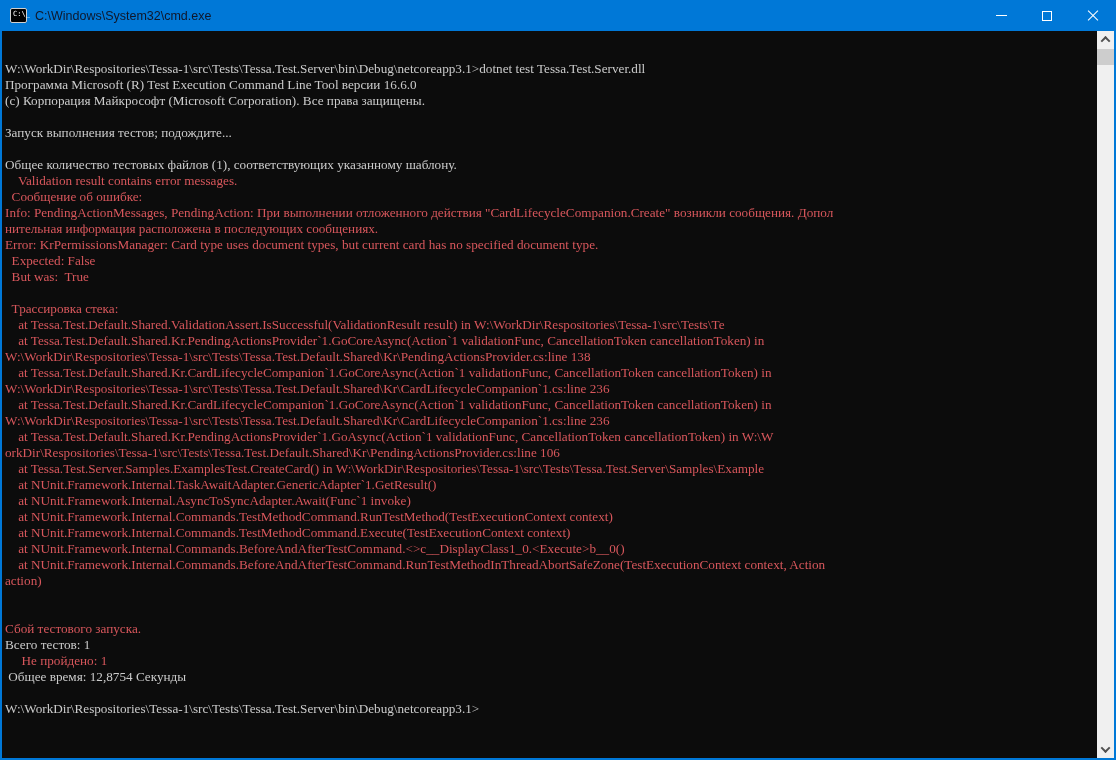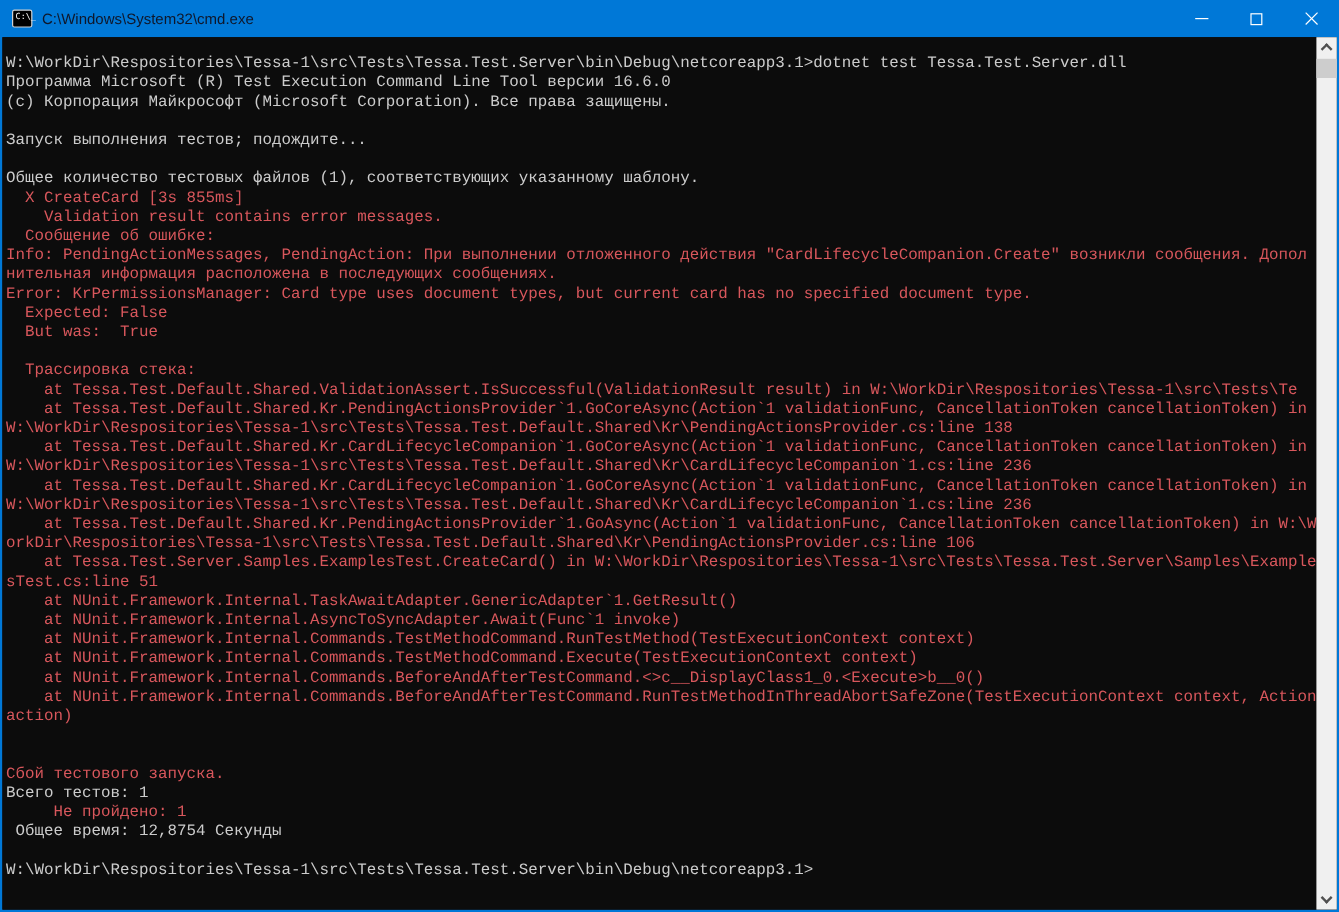--- a/index.html
+++ b/index.html
@@ -42,22 +42,22 @@
   .glyph-close{position:relative;width:12px;height:12px;}
   .glyph-close::before,.glyph-close::after{
     content:"";position:absolute;left:-1px;top:5px;width:14px;height:1px;background:#fff;
   }
   .glyph-close::before{transform:rotate(45deg);}
   .glyph-close::after{transform:rotate(-45deg);}
   
   .terminal{
     position:absolute;top:31px;left:0;right:0;bottom:0;
     background:var(--background);
-    padding:14px 0 0 3px;
-    font-family:Liberation Mono, monospace;
+    padding:30px 0 0 3px;
+    font-family:Liberation Serif, serif;
     font-size:13.2px;line-height:16px;
     color:var(--text);
     overflow:hidden;
   }
   .row{white-space:pre;height:16px;}
   .row.red{color:var(--error);}
   
   .scrollbar{
     position:absolute;top:31px;right:0;bottom:0;width:17px;
     background:var(--scrollbar_track);
@@ -94,41 +94,39 @@
   </div>
 
   <div class="terminal" id="terminal">
       <div class="row">W:\WorkDir\Respositories\Tessa-1\src\Tests\Tessa.Test.Server\bin\Debug\netcoreapp3.1&gt;dotnet test Tessa.Test.Server.dll</div>
       <div class="row">Программа Microsoft (R) Test Execution Command Line Tool версии 16.6.0</div>
       <div class="row">(c) Корпорация Майкрософт (Microsoft Corporation). Все права защищены.</div>
       <div class="row"></div>
       <div class="row">Запуск выполнения тестов; подождите...</div>
       <div class="row"></div>
       <div class="row">Общее количество тестовых файлов (1), соответствующих указанному шаблону.</div>
-      <div class="row red">  X CreateCard [3s 855ms]</div>
       <div class="row red">    Validation result contains error messages.</div>
       <div class="row red">  Сообщение об ошибке:</div>
       <div class="row red">Info: PendingActionMessages, PendingAction: При выполнении отложенного действия "CardLifecycleCompanion.Create" возникли сообщения. Допол</div>
       <div class="row red">нительная информация расположена в последующих сообщениях.</div>
       <div class="row red">Error: KrPermissionsManager: Card type uses document types, but current card has no specified document type.</div>
       <div class="row red">  Expected: False</div>
       <div class="row red">  But was:  True</div>
       <div class="row"></div>
       <div class="row red">  Трассировка стека:</div>
       <div class="row red">    at Tessa.Test.Default.Shared.ValidationAssert.IsSuccessful(ValidationResult result) in W:\WorkDir\Respositories\Tessa-1\src\Tests\Te</div>
       <div class="row red">    at Tessa.Test.Default.Shared.Kr.PendingActionsProvider`1.GoCoreAsync(Action`1 validationFunc, CancellationToken cancellationToken) in</div>
       <div class="row red">W:\WorkDir\Respositories\Tessa-1\src\Tests\Tessa.Test.Default.Shared\Kr\PendingActionsProvider.cs:line 138</div>
       <div class="row red">    at Tessa.Test.Default.Shared.Kr.CardLifecycleCompanion`1.GoCoreAsync(Action`1 validationFunc, CancellationToken cancellationToken) in</div>
       <div class="row red">W:\WorkDir\Respositories\Tessa-1\src\Tests\Tessa.Test.Default.Shared\Kr\CardLifecycleCompanion`1.cs:line 236</div>
       <div class="row red">    at Tessa.Test.Default.Shared.Kr.CardLifecycleCompanion`1.GoCoreAsync(Action`1 validationFunc, CancellationToken cancellationToken) in</div>
       <div class="row red">W:\WorkDir\Respositories\Tessa-1\src\Tests\Tessa.Test.Default.Shared\Kr\CardLifecycleCompanion`1.cs:line 236</div>
       <div class="row red">    at Tessa.Test.Default.Shared.Kr.PendingActionsProvider`1.GoAsync(Action`1 validationFunc, CancellationToken cancellationToken) in W:\W</div>
       <div class="row red">orkDir\Respositories\Tessa-1\src\Tests\Tessa.Test.Default.Shared\Kr\PendingActionsProvider.cs:line 106</div>
       <div class="row red">    at Tessa.Test.Server.Samples.ExamplesTest.CreateCard() in W:\WorkDir\Respositories\Tessa-1\src\Tests\Tessa.Test.Server\Samples\Example</div>
-      <div class="row red">sTest.cs:line 51</div>
       <div class="row red">    at NUnit.Framework.Internal.TaskAwaitAdapter.GenericAdapter`1.GetResult()</div>
       <div class="row red">    at NUnit.Framework.Internal.AsyncToSyncAdapter.Await(Func`1 invoke)</div>
       <div class="row red">    at NUnit.Framework.Internal.Commands.TestMethodCommand.RunTestMethod(TestExecutionContext context)</div>
       <div class="row red">    at NUnit.Framework.Internal.Commands.TestMethodCommand.Execute(TestExecutionContext context)</div>
       <div class="row red">    at NUnit.Framework.Internal.Commands.BeforeAndAfterTestCommand.&lt;&gt;c__DisplayClass1_0.&lt;Execute&gt;b__0()</div>
       <div class="row red">    at NUnit.Framework.Internal.Commands.BeforeAndAfterTestCommand.RunTestMethodInThreadAbortSafeZone(TestExecutionContext context, Action</div>
       <div class="row red">action)</div>
       <div class="row"></div>
       <div class="row"></div>
       <div class="row red">Сбой тестового запуска.</div>

